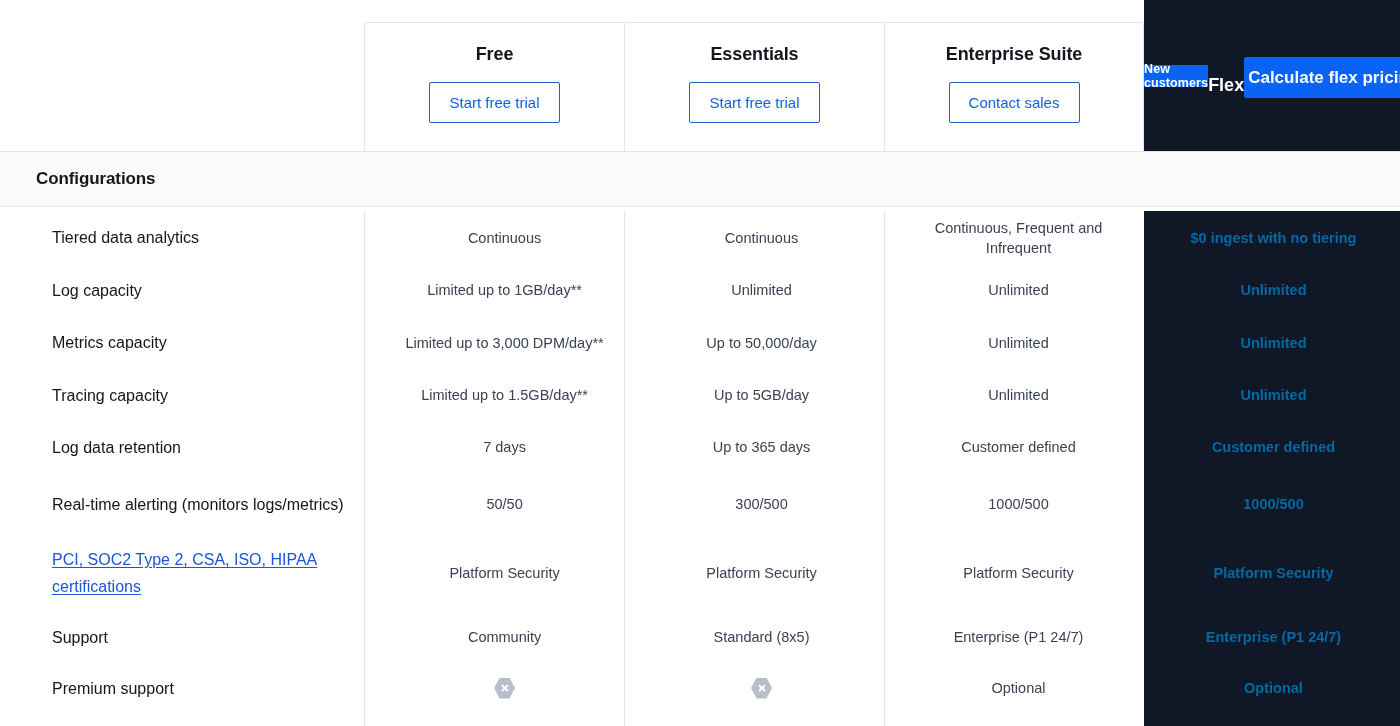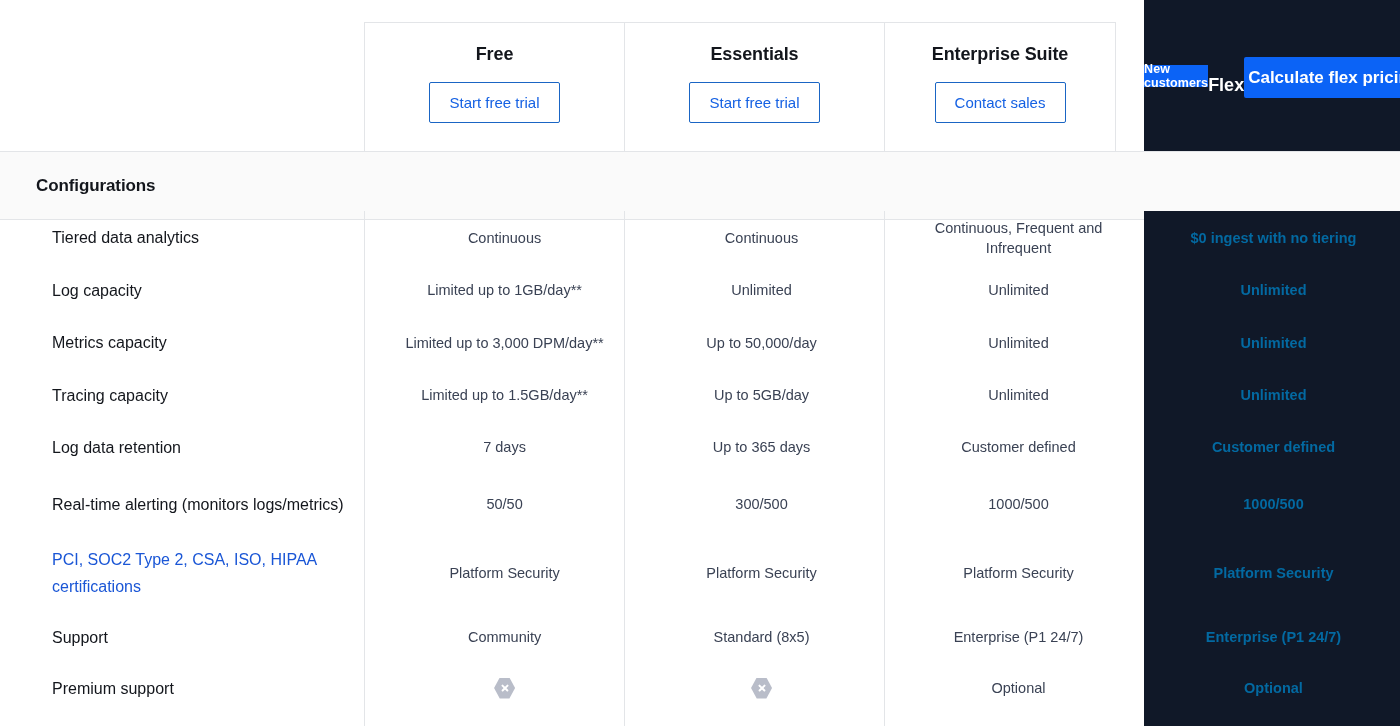--- a/index.html
+++ b/index.html
@@ -14,21 +14,21 @@
     -webkit-font-smoothing: antialiased;
   }
 
   .pricing-table {
     position: relative;
     width: 1400px;
     height: 726px;
   }
   .col-free   { left: 364px; width: 260px; }
   .col-ess    { left: 624px; width: 260px; }
-  .col-ent    { left: 884px; width: 232px; }
+  .col-ent    { left: 884px; width: 260px; }
 
   
   .header-band {
     position: absolute;
     top: 0; left: 0;
     width: 1400px;
     height: 151px;
   }
 
   .plan-card {
@@ -124,21 +124,21 @@
     cursor: pointer;
     font-family: inherit;
     white-space: nowrap;
   }
 
   
   .section-band {
     position: absolute;
     top: 151px; left: 0;
     width: 1400px;
-    height: 69px;
+    height: 56px;
     background: #fafafa;
     border-top: 1px solid #e3e5e8;
     border-bottom: 1px solid #e3e5e8;
     display: flex;
     align-items: center;
   }
   .section-title {
     padding-left: 36px;
     font-size: 17px;
     font-weight: bold;
@@ -211,20 +211,21 @@
     line-height: 20px;
   }
   .cell-val.flex-val {
     width: 256px;
     color: #0369a1;
     font-weight: bold;
   }
 
   .cert-link {
     color: #1a56d6;
+    text-decoration: underline;
     text-underline-offset: 2px;
     cursor: pointer;
     font-size: 16px;
     line-height: 27px;
   }
 
   
   .no-mark {
     display: inline-block;
     width: 21px;

